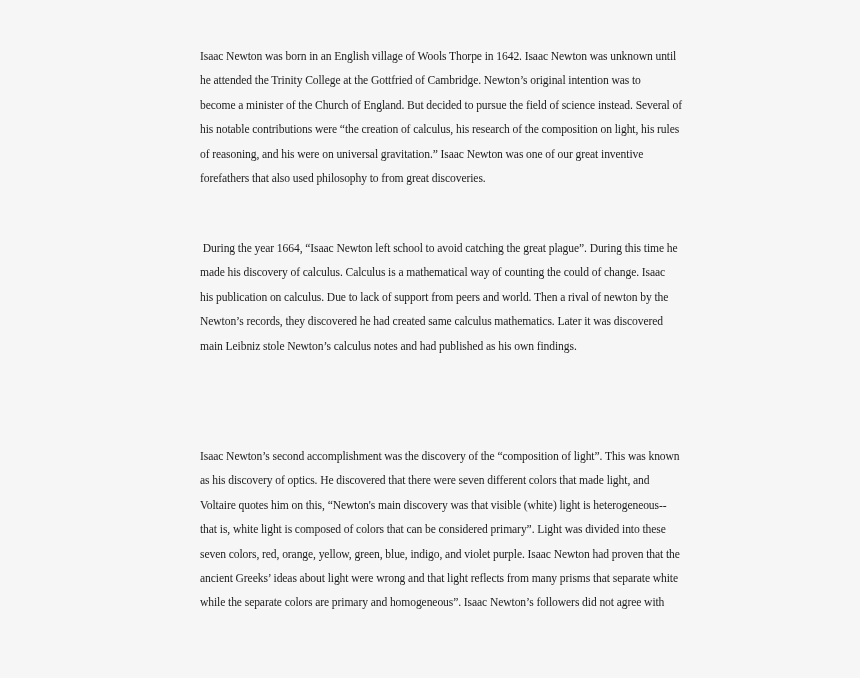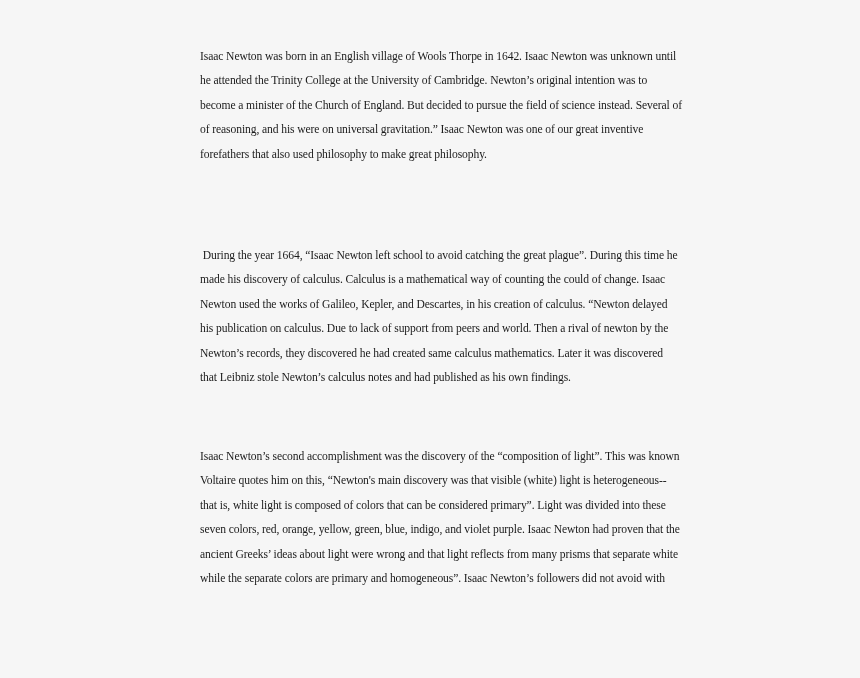--- a/index.html
+++ b/index.html
@@ -30,45 +30,46 @@
     }
     .line {
       display: block;
       height: 24.4px;
       line-height: 24.4px;
       font-size: 11.6px;
       white-space: nowrap;
       letter-spacing: -0.1px;
     }
     #p1 { top: 35px; }
-    #p2 { top: 234px; }
+    #p2 { top: 227px; }
     #p3 { top: 435px; }
   </style>
 </head>
 <body>
 
 <div class="page">
   <div class="para" id="p1">
     <span class="line">Isaac Newton was born in an English village of Wools Thorpe in 1642. Isaac Newton was unknown until</span>
-    <span class="line">he attended the Trinity College at the University of Cambridge. Newton’s original intention was to</span>
+    <span class="line">he attended the Trinity College at the Gottfried of Cambridge. Newton’s original intention was to</span>
     <span class="line">become a minister of the Church of England. But decided to pursue the field of science instead. Several of</span>
+    <span class="line">his notable contributions were “the creation of calculus, his research of the composition on light, his rules</span>
     <span class="line">of reasoning, and his were on universal gravitation.” Isaac Newton was one of our great inventive</span>
-    <span class="line">forefathers that also used philosophy to make great philosophy.</span>
+    <span class="line">forefathers that also used philosophy to from great discoveries.</span>
   </div>
 
   <div class="para" id="p2">
     <span class="line" style="white-space:pre"> During the year 1664, “Isaac Newton left school to avoid catching the great plague”. During this time he</span>
     <span class="line">made his discovery of calculus. Calculus is a mathematical way of counting the could of change. Isaac</span>
-    <span class="line">Newton used the works of Galileo, Kepler, and Descartes, in his creation of calculus. “Newton delayed</span>
     <span class="line">his publication on calculus. Due to lack of support from peers and world. Then a rival of newton by the</span>
     <span class="line">Newton’s records, they discovered he had created same calculus mathematics. Later it was discovered</span>
-    <span class="line">that Leibniz stole Newton’s calculus notes and had published as his own findings.</span>
+    <span class="line">main Leibniz stole Newton’s calculus notes and had published as his own findings.</span>
   </div>
 
   <div class="para" id="p3">
     <span class="line">Isaac Newton’s second accomplishment was the discovery of the “composition of light”. This was known</span>
+    <span class="line">as his discovery of optics. He discovered that there were seven different colors that made light, and</span>
     <span class="line">Voltaire quotes him on this, “Newton's main discovery was that visible (white) light is heterogeneous--</span>
     <span class="line">that is, white light is composed of colors that can be considered primary”. Light was divided into these</span>
     <span class="line">seven colors, red, orange, yellow, green, blue, indigo, and violet purple. Isaac Newton had proven that the</span>
     <span class="line">ancient Greeks’ ideas about light were wrong and that light reflects from many prisms that separate white</span>
-    <span class="line">while the separate colors are primary and homogeneous”. Isaac Newton’s followers did not avoid with</span>
+    <span class="line">while the separate colors are primary and homogeneous”. Isaac Newton’s followers did not agree with</span>
   </div>
 </div>
 
 </body></html>

